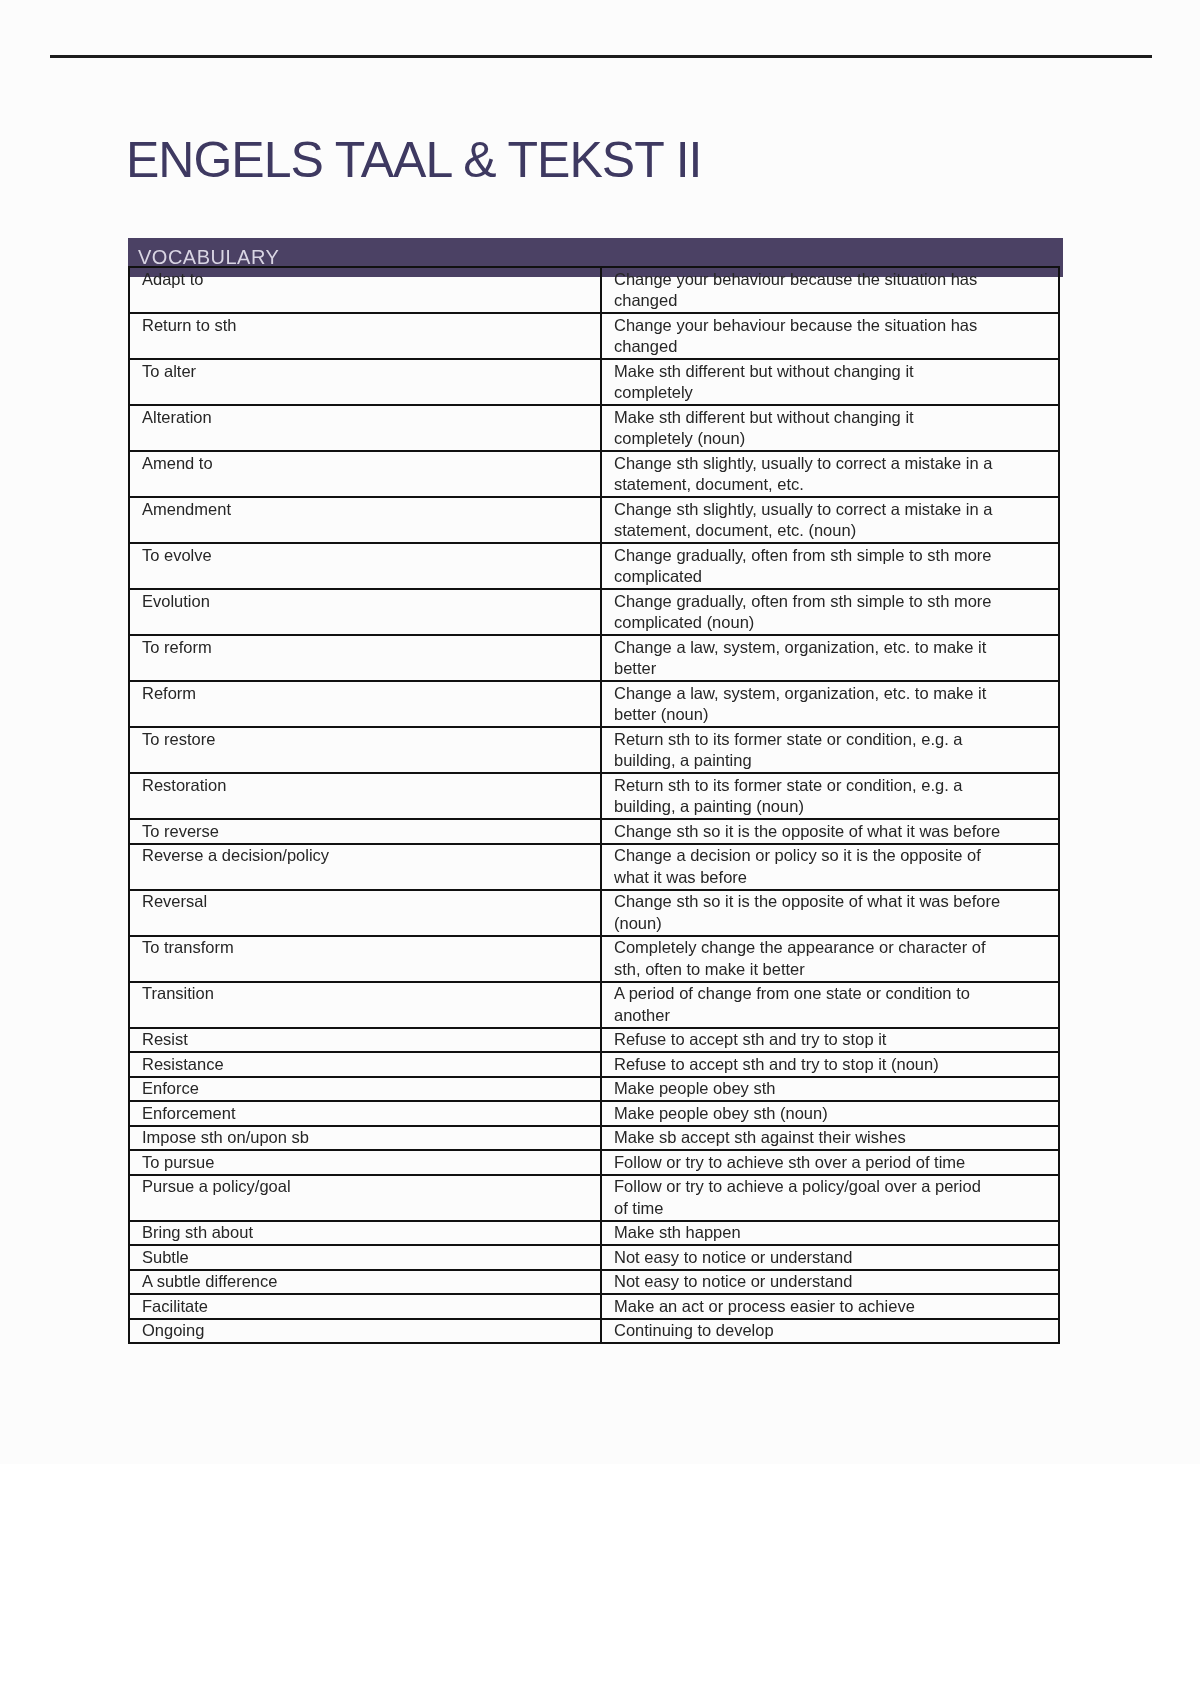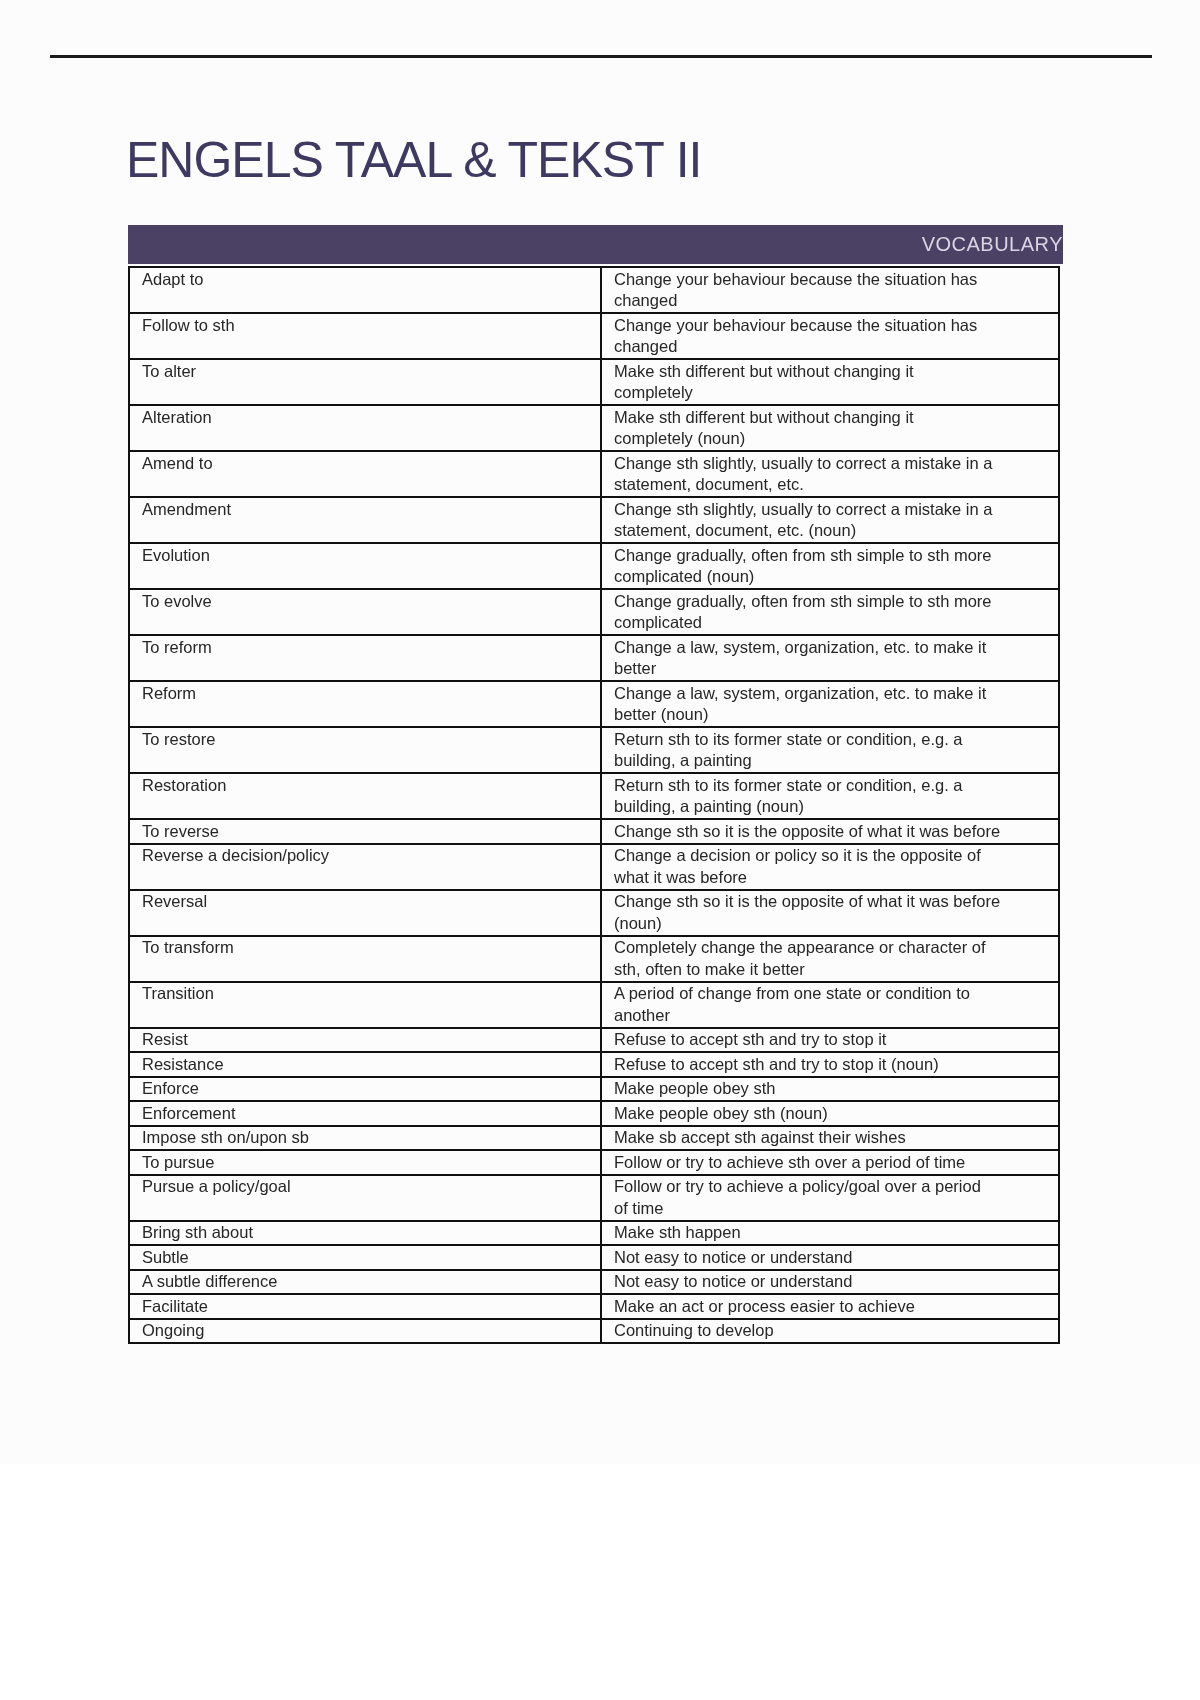--- a/index.html
+++ b/index.html
@@ -27,27 +27,26 @@
     top: 131px;
     font-size: 50px;
     font-weight: normal;
     letter-spacing: -1px;
     color: #3e3961;
     white-space: nowrap;
   }
   .vocab-bar {
     position: absolute;
     left: 128px;
-    top: 225px;
+    top: 238px;
     width: 935px;
     height: 39px;
     background: #4b4164;
     display: flex;
     align-items: center;
-    justify-content: flex-end;
   }
   .vocab-bar span {
     color: #d9d5e3;
     font-size: 20px;
     letter-spacing: 0.5px;
     padding-left: 10px;
   }
   table.vocab {
     position: absolute;
     left: 128px;
@@ -89,21 +88,21 @@
         <col class="c2">
       </colgroup>
     <tbody id="vocab-body">
   <tr>
     <td class="term">Adapt to</td>
     <td class="def">Change your behaviour because the situation has
 changed</td>
   </tr>
 
   <tr>
-    <td class="term">Follow to sth</td>
+    <td class="term">Return to sth</td>
     <td class="def">Change your behaviour because the situation has
 changed</td>
   </tr>
 
   <tr>
     <td class="term">To alter</td>
     <td class="def">Make sth different but without changing it
 completely</td>
   </tr>
 
@@ -119,32 +118,32 @@
 statement, document, etc.</td>
   </tr>
 
   <tr>
     <td class="term">Amendment</td>
     <td class="def">Change sth slightly, usually to correct a mistake in a
 statement, document, etc. (noun)</td>
   </tr>
 
   <tr>
+    <td class="term">To evolve</td>
+    <td class="def">Change gradually, often from sth simple to sth more
+complicated</td>
+  </tr>
+
+  <tr>
     <td class="term">Evolution</td>
     <td class="def">Change gradually, often from sth simple to sth more
 complicated (noun)</td>
   </tr>
 
   <tr>
-    <td class="term">To evolve</td>
-    <td class="def">Change gradually, often from sth simple to sth more
-complicated</td>
-  </tr>
-
-  <tr>
     <td class="term">To reform</td>
     <td class="def">Change a law, system, organization, etc. to make it
 better</td>
   </tr>
 
   <tr>
     <td class="term">Reform</td>
     <td class="def">Change a law, system, organization, etc. to make it
 better (noun)</td>
   </tr>

